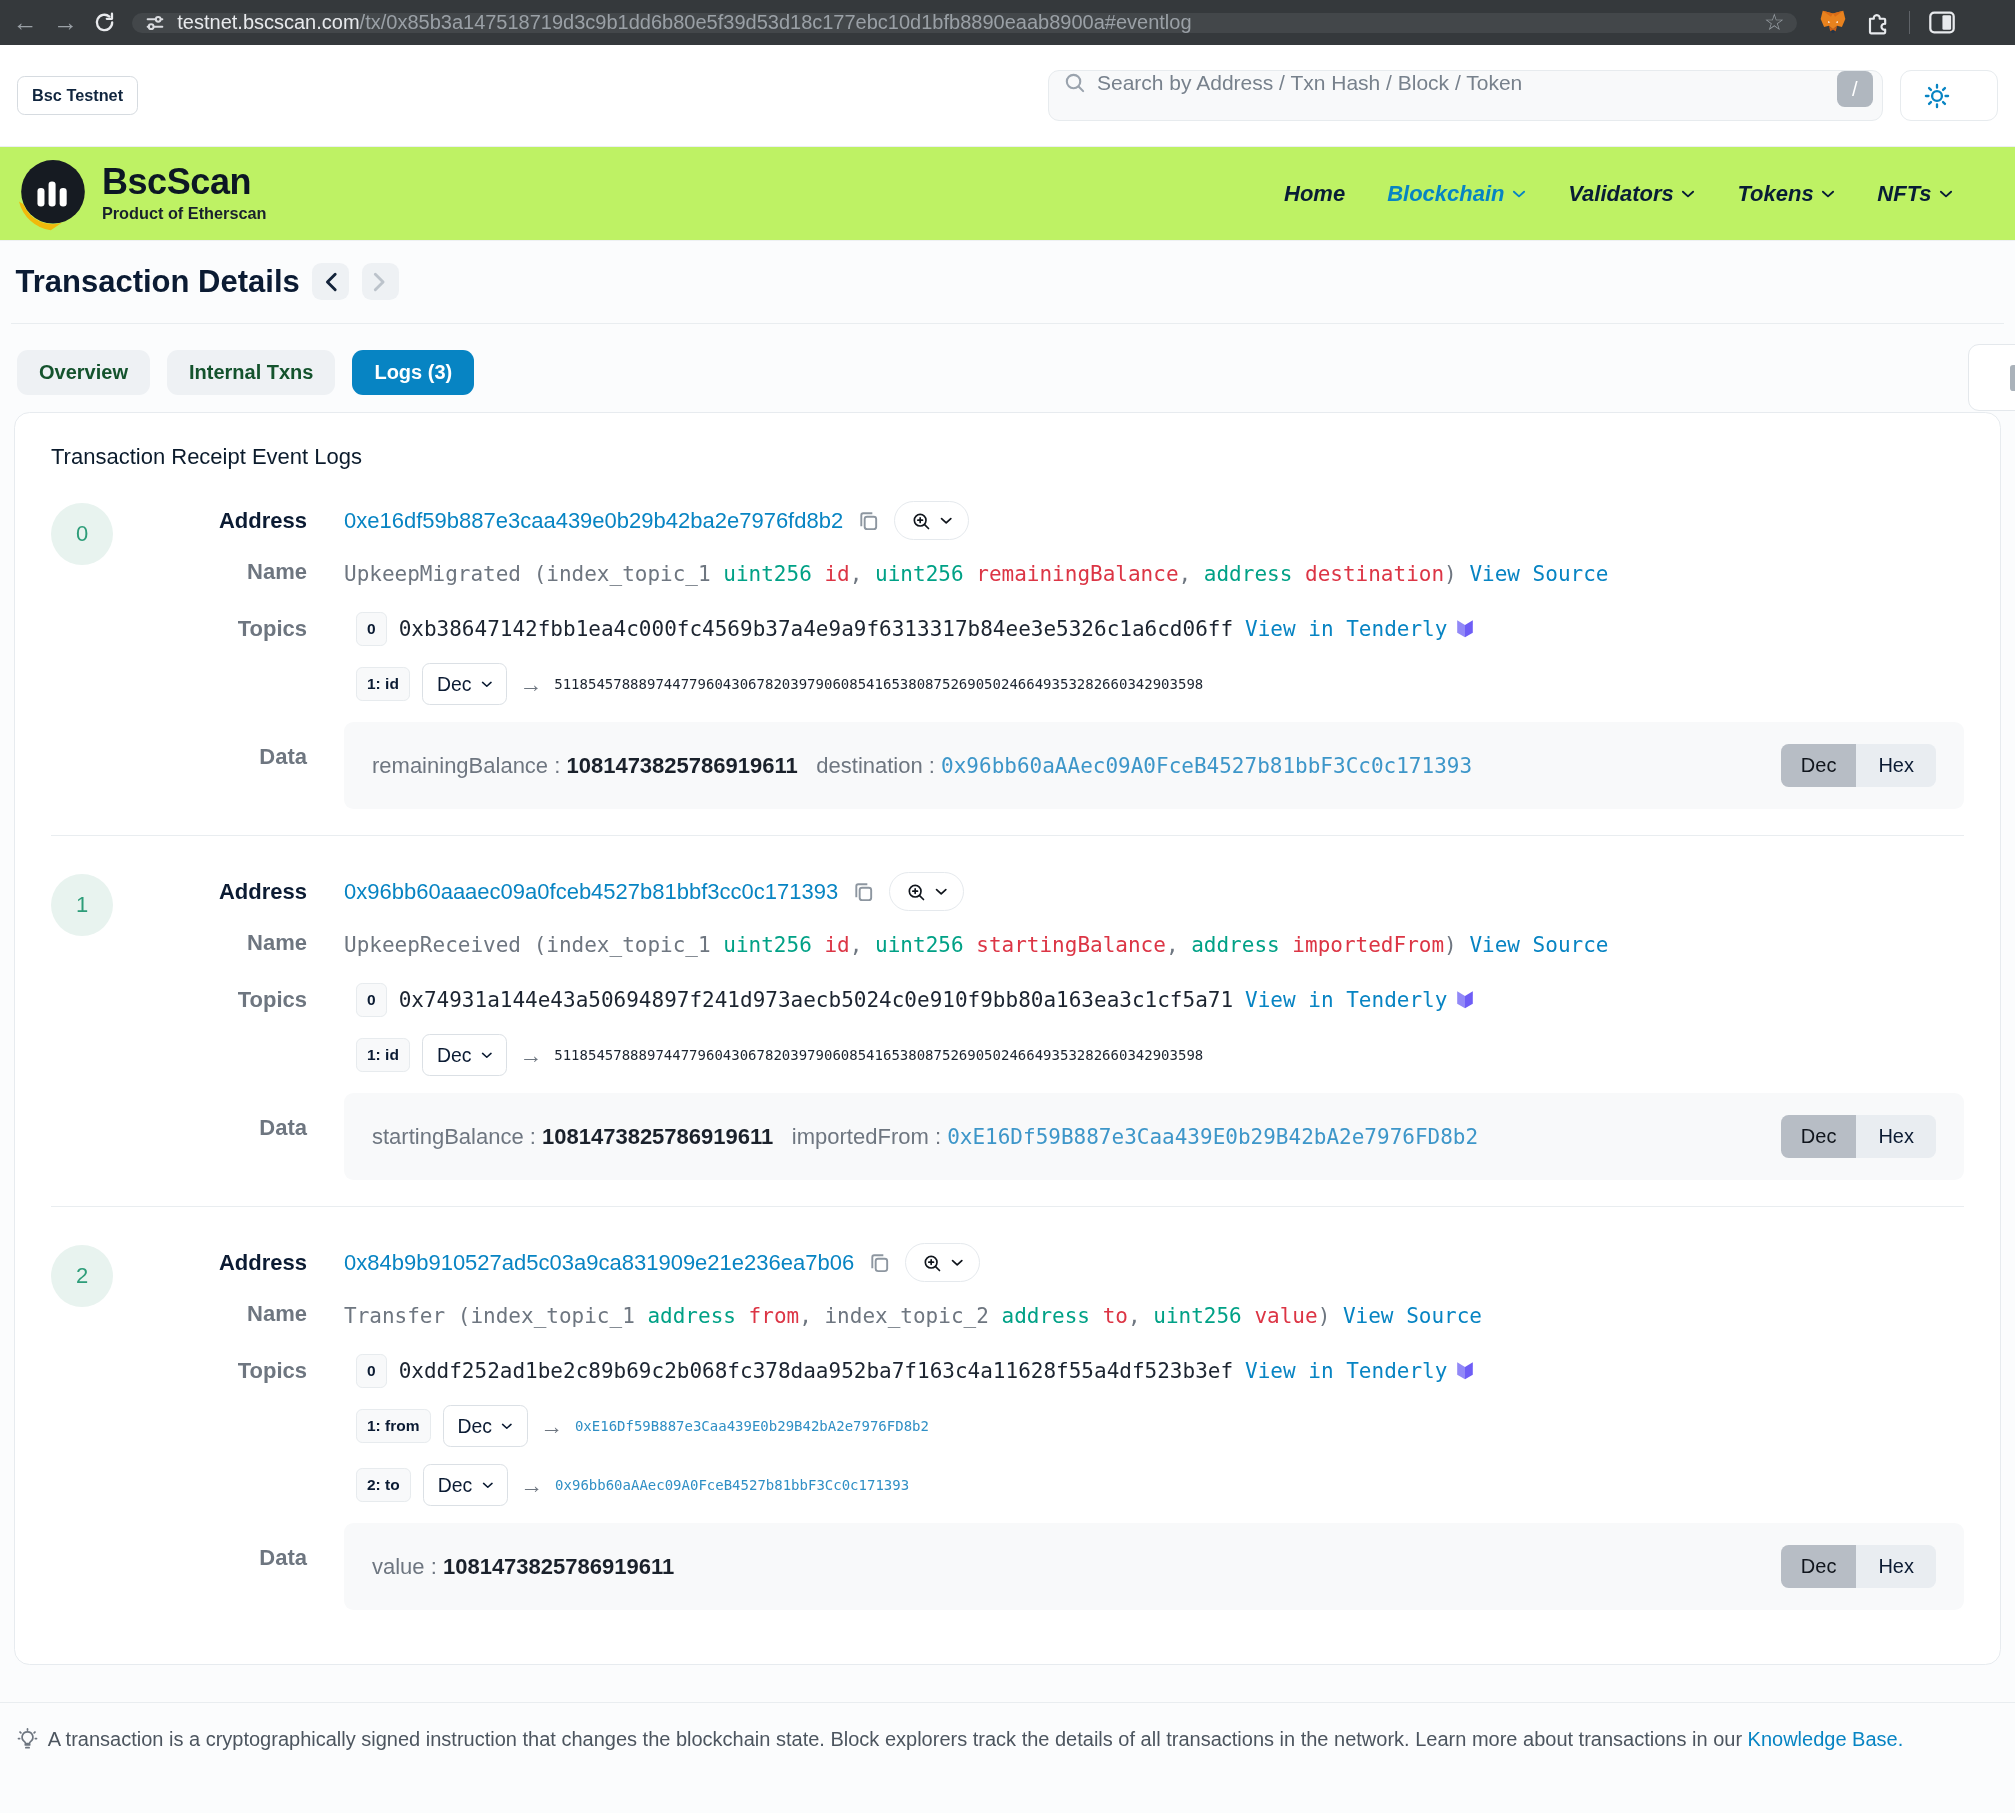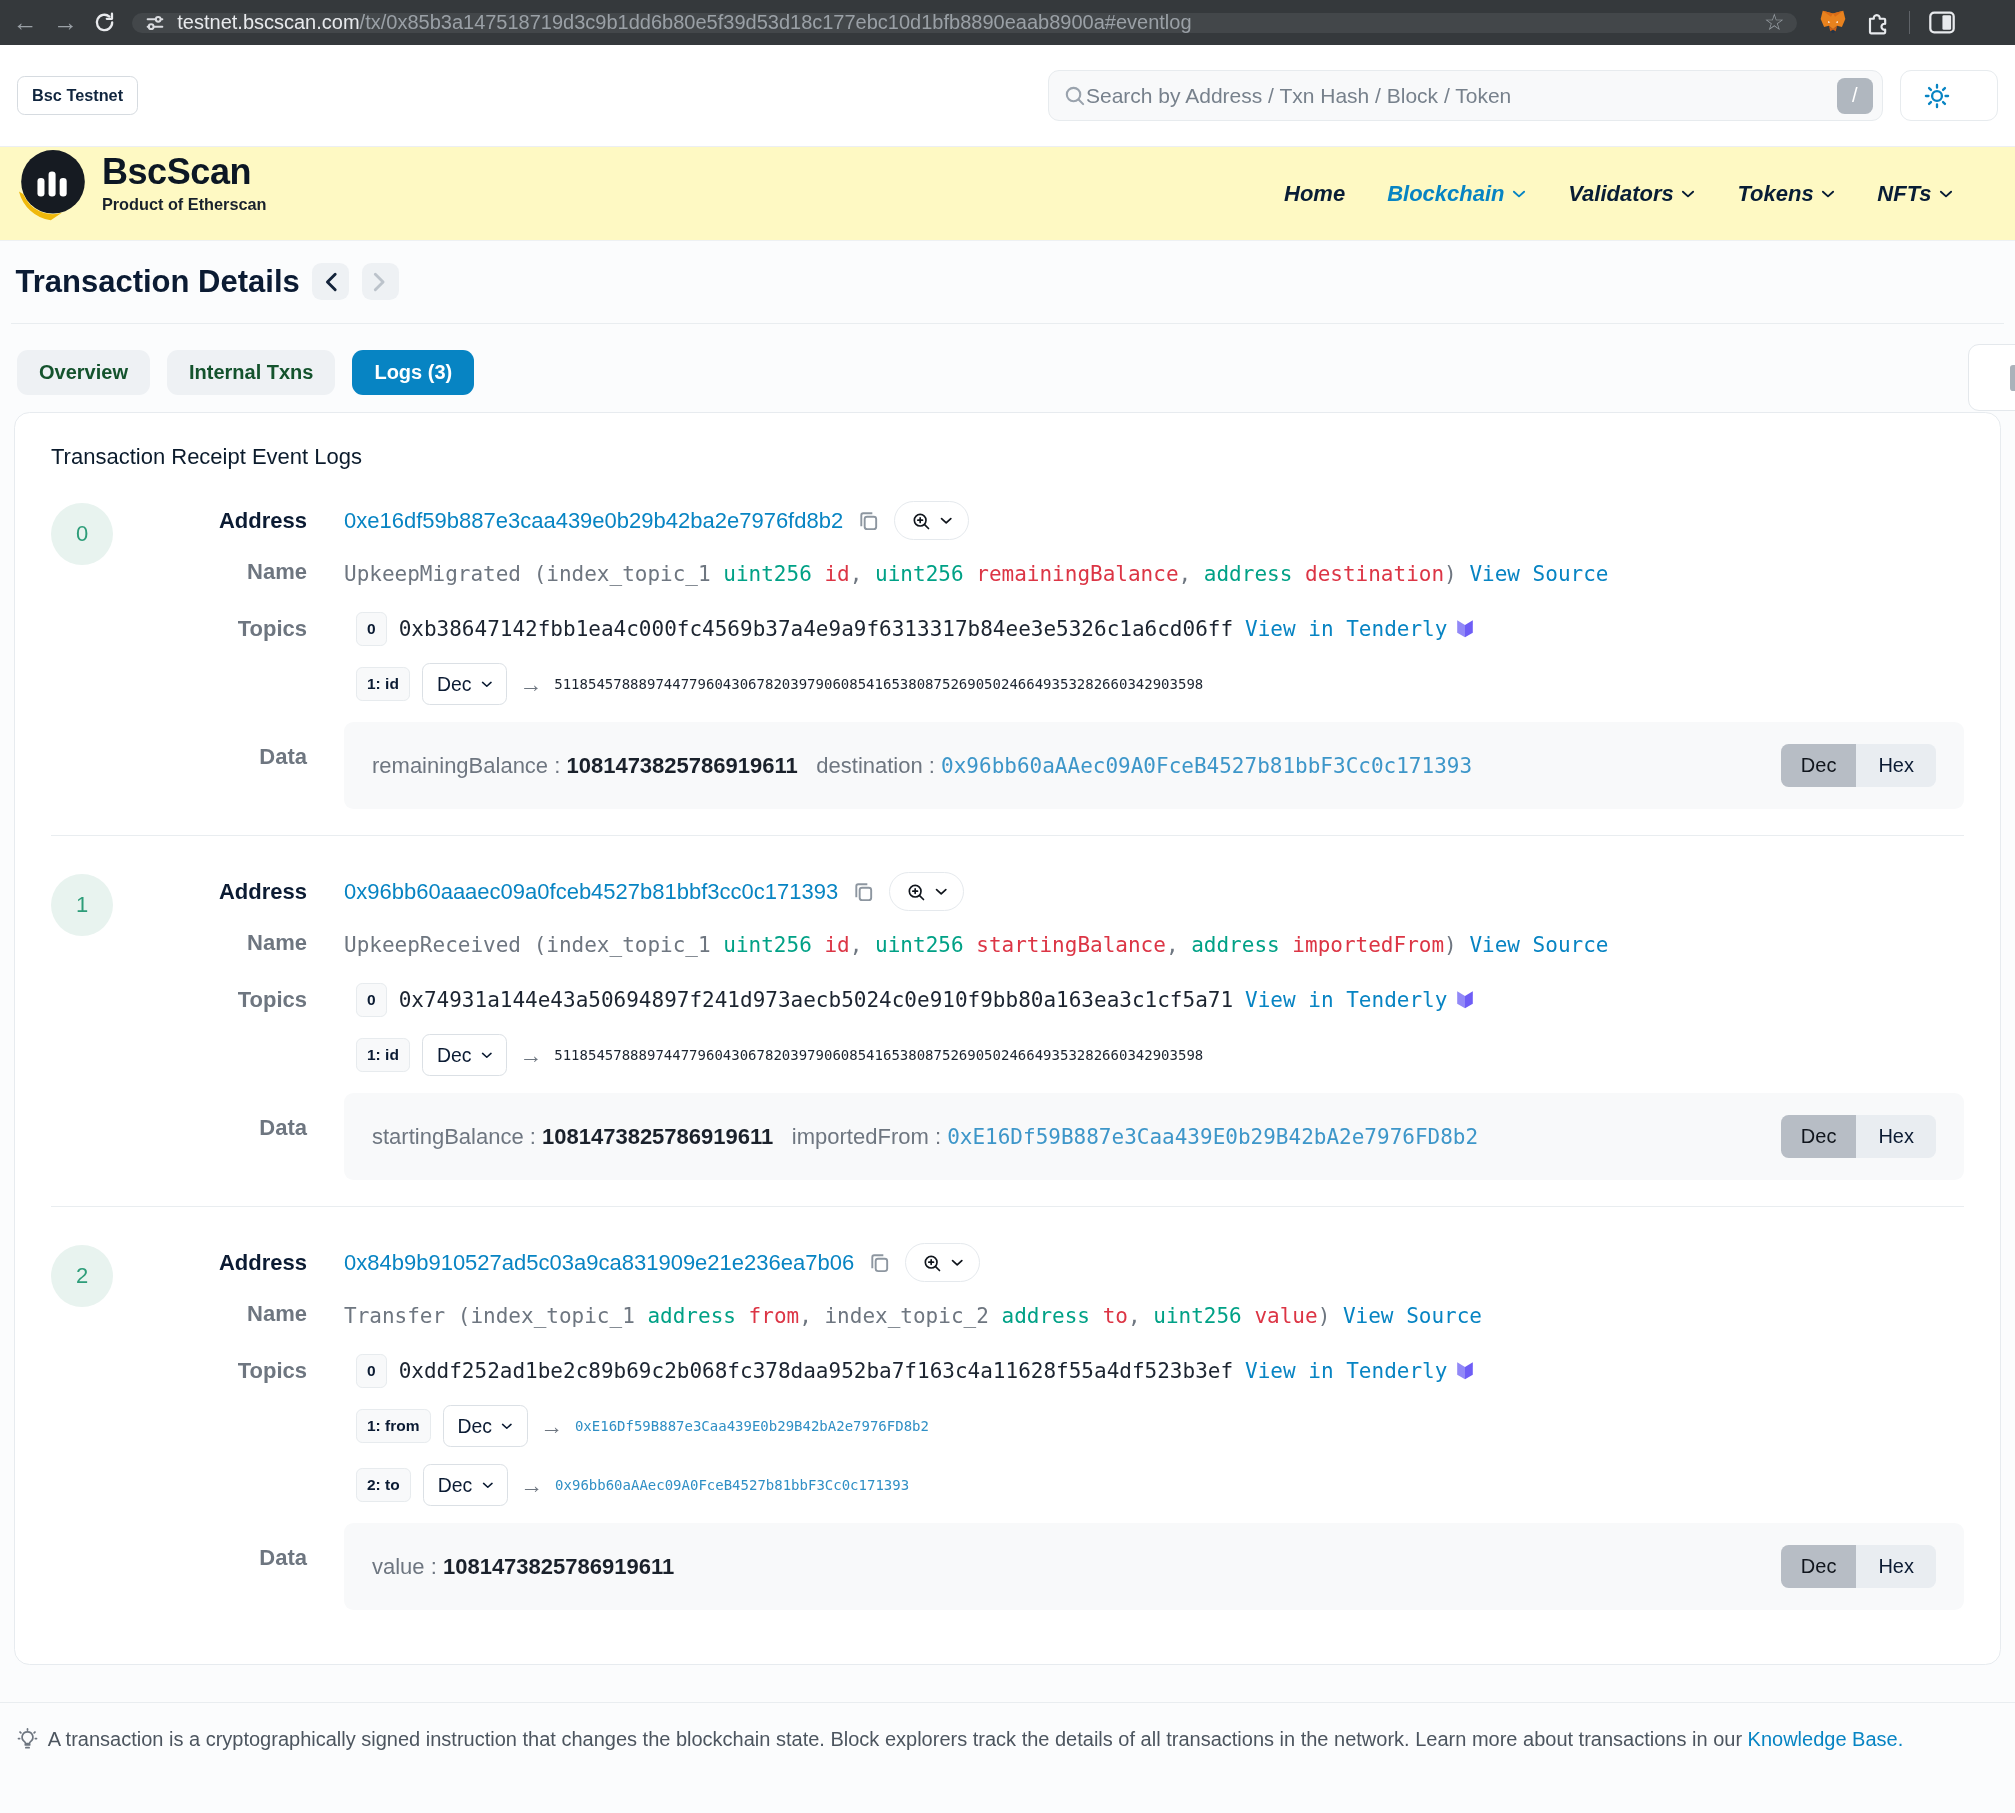--- a/index.html
+++ b/index.html
@@ -15,28 +15,28 @@
   .url-text { font-size:20px; white-space:nowrap; overflow:hidden; flex:1; }
   .url-host { color:#e8eaed; }
   .url-path { color:#9aa0a6; }
   .star { color:#9aa0a6; font-size:23px; margin-left:auto; }
   .chrome-right { display:flex; align-items:center; gap:18.6px; margin-left:6.2px; }
   .vsep { width:1.5px; height:23px; background:#5f6368; }
 
   
   .site-header { height:102px; background:#fff; display:flex; align-items:center; padding:0 17px; border-bottom:0.8px solid #eceff2; position:relative; }
   .badge-network { border:0.8px solid #d6dbe0; border-radius:7.7px; padding:9.3px 14px; font-size:16.3px; font-weight:700; color:#10253e; background:#fff; }
-  .search-wrap { margin-left:auto; width:835px; height:51px; display:flex; align-items:center; background:#f8f9fa; border:0.8px solid #e7ebee; border-radius:11px; padding:0 9.3px 0 14px; }
+  .search-wrap { margin-left:auto; width:835px; height:51px; display:flex; align-items:flex-start; background:#f8f9fa; border:0.8px solid #e7ebee; border-radius:11px; padding:0 9.3px 0 14px; gap:11px; }
   .search-wrap input { flex:1; border:none; outline:none; background:transparent; font-size:21px; color:#333; font-family:"Liberation Sans",sans-serif; }
   .search-wrap input::placeholder { color:#77818c; }
   .kbd-slash { width:36px; height:36px; background:#b0b7bf; border-radius:7.7px; color:#fff; font-size:20px; display:flex; align-items:center; justify-content:center; flex:0 0 auto; }
   .theme-btn { margin-left:17px; width:98px; height:51px; border:0.8px solid #e7ebee; border-radius:11px; background:#fff; display:flex; align-items:center; padding-left:22px; flex:0 0 auto; }
 
   
-  .brand-row { height:94px; background:#fef9c3; display:flex; align-items:flex-start; padding:0 15.5px; border-bottom:0.8px solid #eef1f3; position:relative; }
+  .brand-row { height:94px; background:#bef264; display:flex; align-items:center; padding:0 15.5px; border-bottom:0.8px solid #eef1f3; position:relative; }
   .brand { display:flex; align-items:center; gap:12.4px; }
   .brand-name { font-size:36px; font-weight:800; color:#0c1724; letter-spacing:-0.4px; line-height:1; }
   .brand-tagline { font-size:16.3px; font-weight:700; color:#18212c; margin-top:4.6px; }
   .main-nav { position:absolute; left:1284px; top:0; height:94px; display:flex; align-items:center; gap:42px; font-size:22px; font-weight:600; color:#081d35; white-space:nowrap;font-style:italic; }
   .nav-item { display:flex; align-items:center; gap:7.7px; }
   .nav-item.active { color:#0784c3; }
   .nav-item .chev { color:inherit; }
 
   
   .title-row { padding:22px 15.5px 0; display:flex; align-items:center; gap:12.4px; }

